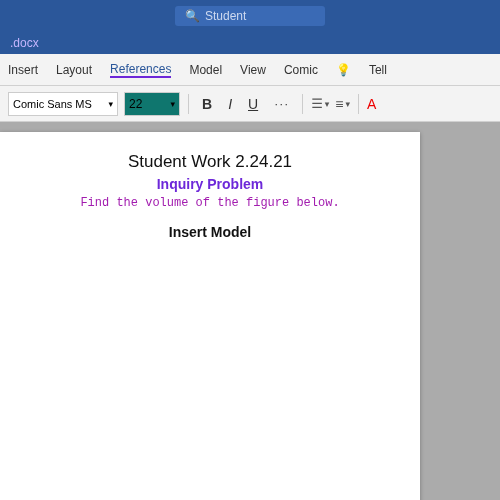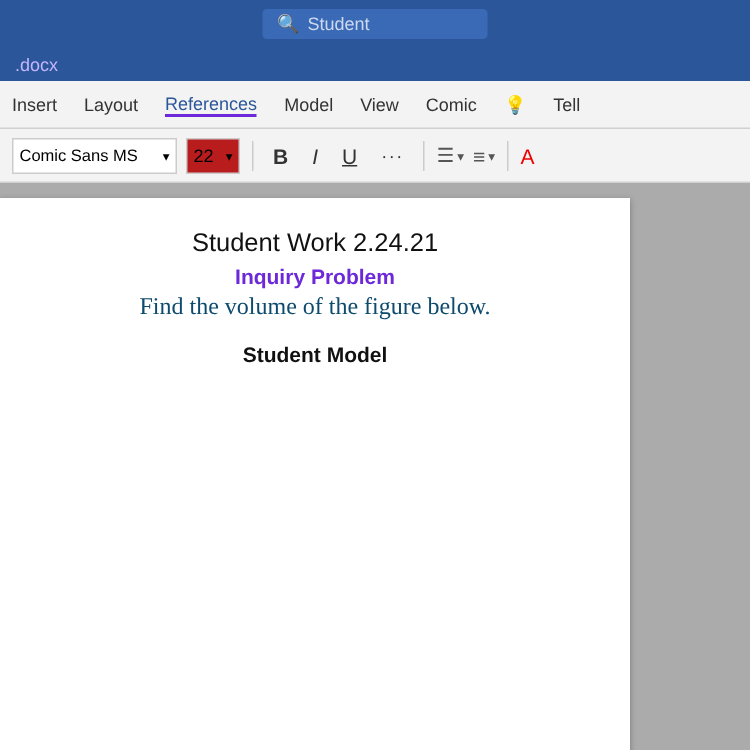--- a/index.html
+++ b/index.html
@@ -84,25 +84,25 @@
       font-size: 12px;
       padding: 2px 4px;
       height: 24px;
       width: 110px;
       display: flex;
       align-items: center;
       justify-content: space-between;
     }
     .size-select {
       border: 1px solid #ccc;
-      background: #b91c1c;
+      background: #0f766e;
       font-size: 12px;
       padding: 2px 4px;
       height: 24px;
-      width: 36px;
+      width: 56px;
       display: flex;
       align-items: center;
       justify-content: space-between;
     }
     .toolbar-divider {
       width: 1px;
       height: 20px;
       background: #ccc;
       margin: 0 2px;
     }
@@ -158,25 +158,25 @@
     }
     .doc-subtitle {
       font-size: 14px;
       font-weight: bold;
       font-family: 'Comic Sans MS', cursive, sans-serif;
       text-align: center;
       margin-bottom: 4px;
       color: #6d28d9;
     }
     .doc-instruction {
-      font-size: 16px;
-      font-family: Liberation Serif, serif;
+      font-size: 12px;
+      font-family: Liberation Mono, monospace;
       text-align: center;
       margin-bottom: 14px;
-      color: #0c4a6e;
+      color: #a21caf;
     }
 
     
     .figure-area {
       display: flex;
       justify-content: center;
       margin-bottom: 10px;
     }
     .figure-svg {
       width: 280px;
@@ -241,15 +241,15 @@
   <span style="font-size:14px;color:#e00;">A</span>
 </div>
 
 <div class="doc-area">
   <div class="doc-page">
     <div class="doc-title">Student Work 2.24.21</div>
     <div class="doc-subtitle">Inquiry Problem</div>
     <div class="doc-instruction">Find the volume of the figure below.</div>
 
 
-    <div class="teacher-label">Student Model</div>
+    <div class="teacher-label">Insert Model</div>
   </div>
 </div>
 
 </body></html>

